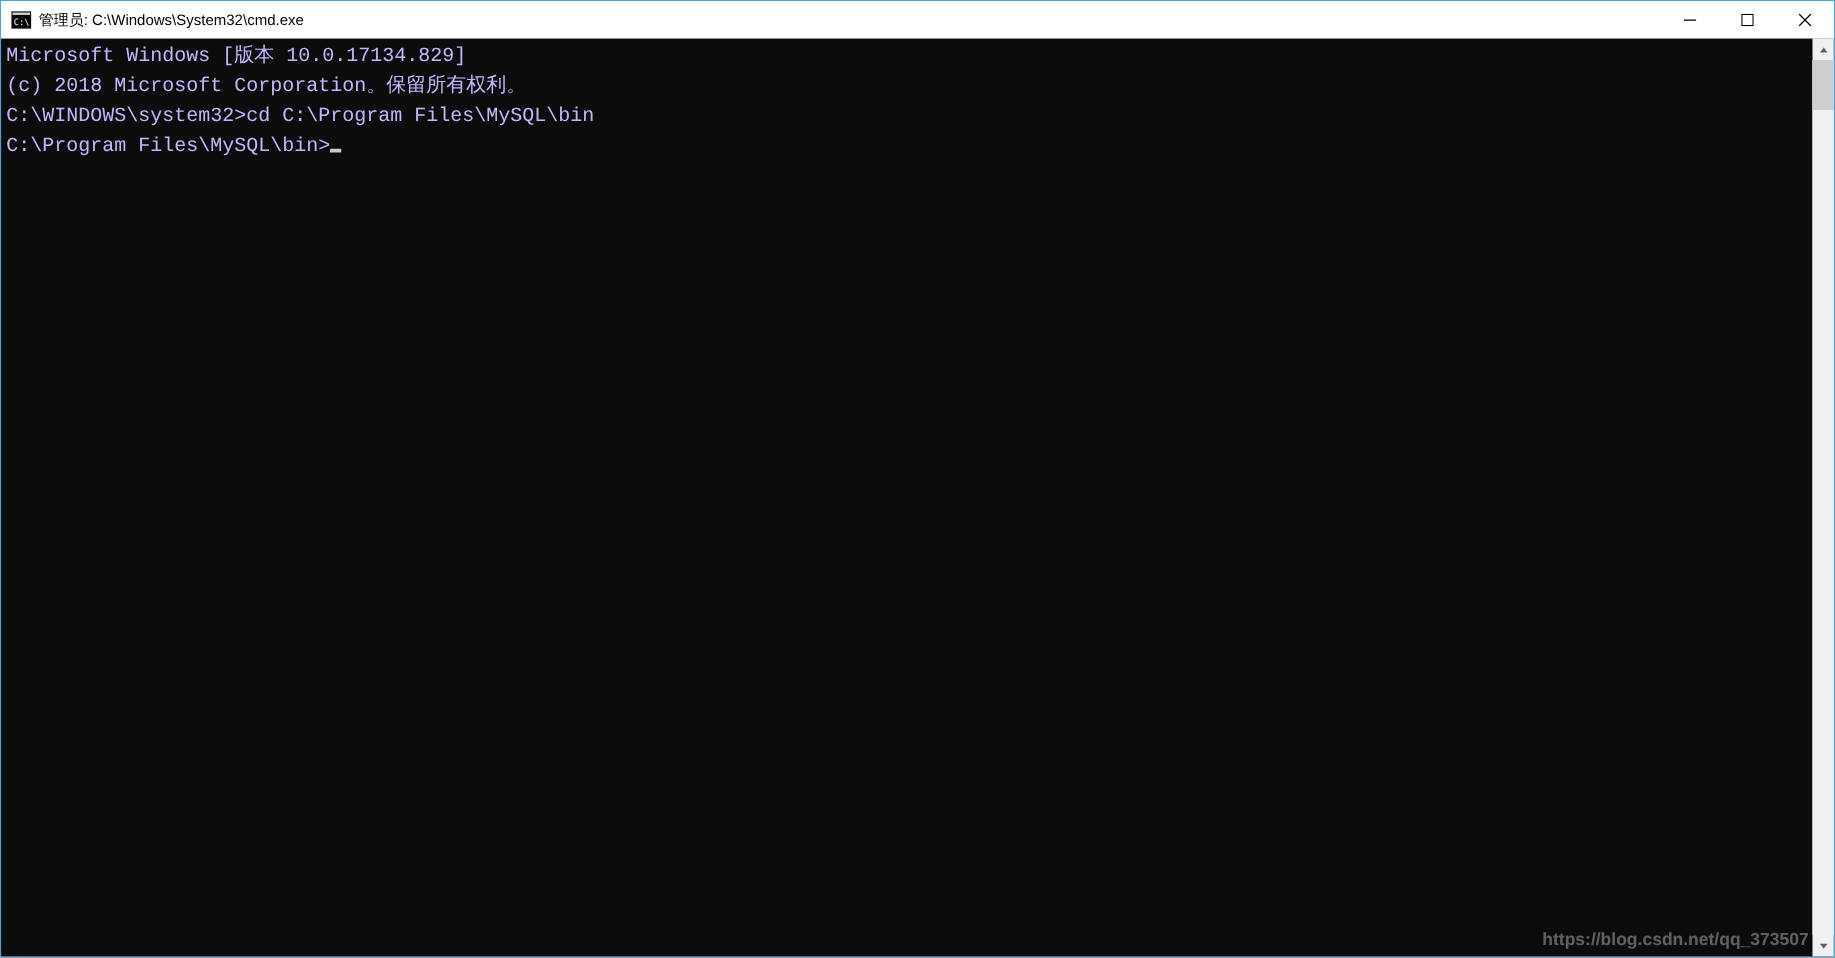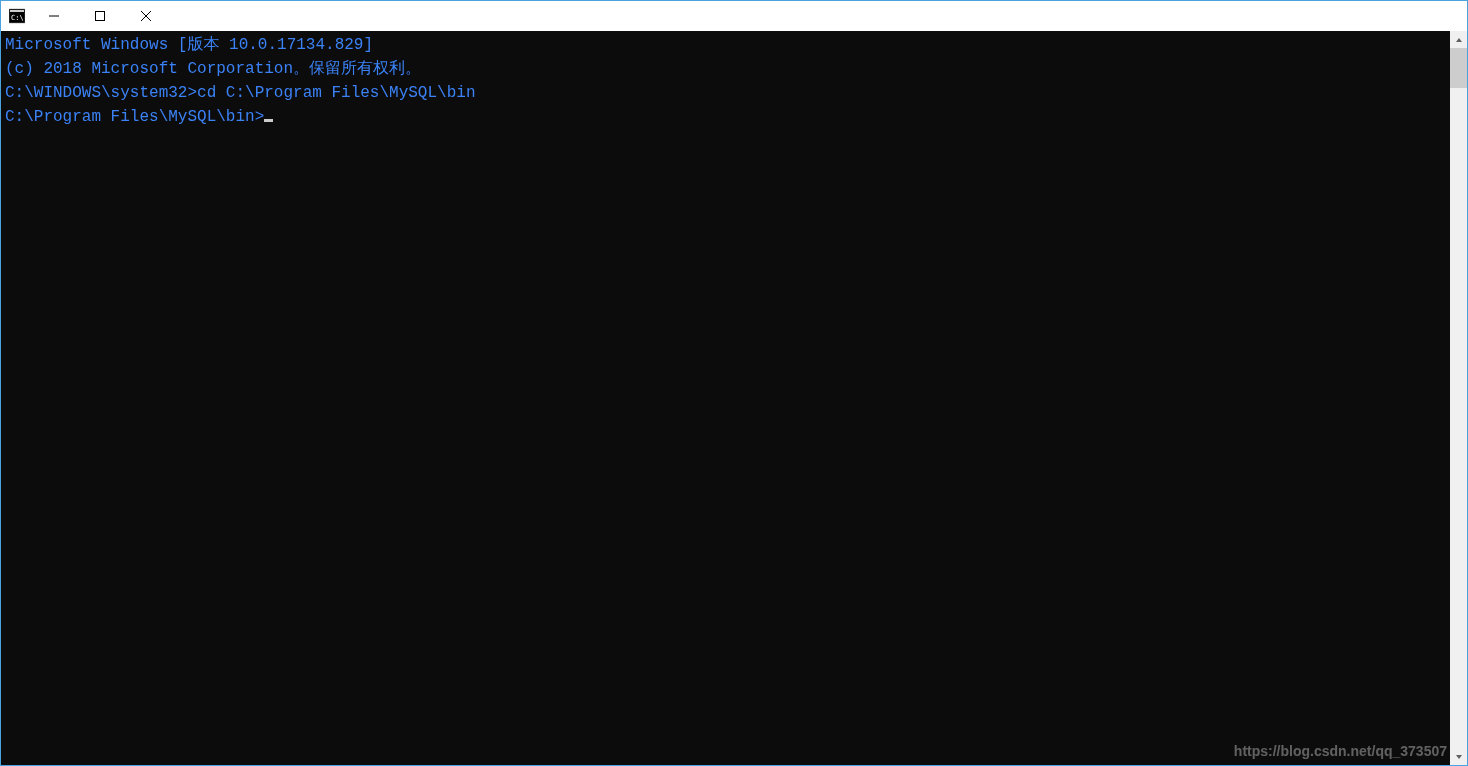--- a/index.html
+++ b/index.html
@@ -68,21 +68,21 @@
     .client-area {
       flex: 1;
       display: flex;
       background: #0c0c0c;
       position: relative;
       min-height: 0;
     }
     .terminal {
       flex: 1;
       background: #0c0c0c;
-      color: #3b82f6;
+      color: #c4b5fd;
       font-family: "NSimSun", "SimSun", "Consolas", "Courier New", monospace;
       font-size: 16px;
       line-height: 24px;
       padding: 2px 4px;
       white-space: pre;
       overflow: hidden;
     }
     .terminal-line {
       display: block;
     }
@@ -143,20 +143,21 @@
 
 <div class="window">
   <div class="titlebar">
     <div class="titlebar-icon">
       <svg viewBox="0 0 16 16">
         <rect x="0" y="1" width="16" height="14" fill="#000" stroke="#888" stroke-width="0.5"></rect>
         <rect x="1" y="2" width="14" height="2" fill="#ccc"></rect>
         <text x="2" y="12" font-size="7" fill="#fff" font-family="monospace">C:\</text>
       </svg>
     </div>
+    <div class="titlebar-text">管理员: C:\Windows\System32\cmd.exe</div>
     <div class="window-controls">
       <div class="window-control">
         <svg viewBox="0 0 10 10">
             <line x1="0" y1="5" x2="10" y2="5" stroke="#000" stroke-width="1"></line>
           </svg>
       </div>
       <div class="window-control">
         <svg viewBox="0 0 10 10">
             <rect x="0.5" y="0.5" width="9" height="9" fill="none" stroke="#000" stroke-width="1"></rect>
           </svg>

